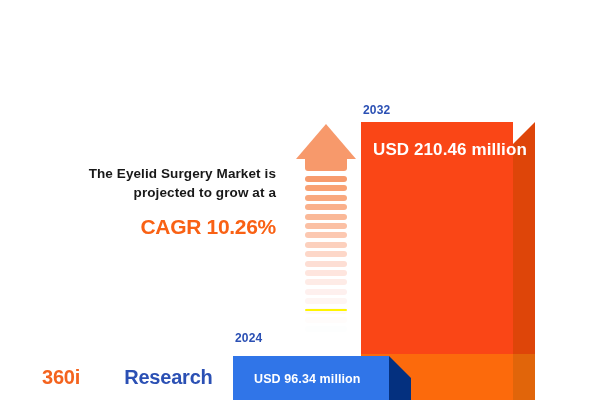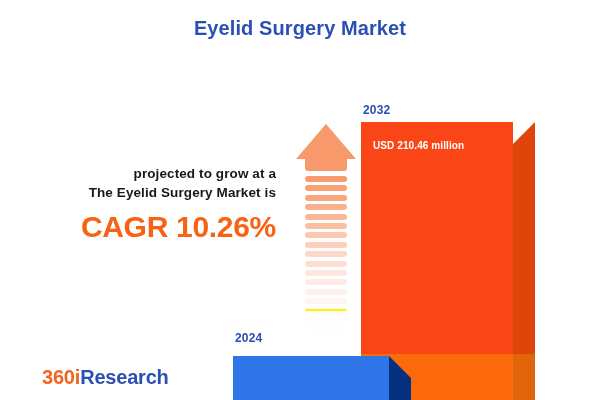--- a/index.html
+++ b/index.html
@@ -76,21 +76,21 @@
     left: 500px;
     top: 310px;
     width: 22px;
     height: 90px;
     background: #E1650A;
   }
   .bar-2032-value {
     position: absolute;
     left: 360px;
     top: 96px;
-    font-size: 10px;
+    font-size: 17px;
     font-weight: bold;
     color: #ffffff;
     letter-spacing: 0.1px;
     white-space: nowrap;
   }
   .label-2032 {
     position: absolute;
     left: 350px;
     top: 59px;
     font-size: 12px;
@@ -190,46 +190,45 @@
   }
   .statement-line {
     font-size: 13.5px;
     font-weight: bold;
     color: #181818;
     line-height: 19px;
     letter-spacing: 0.1px;
   }
   .cagr-value {
     margin-top: 8px;
-    font-size: 30px;
+    font-size: 21px;
     font-weight: bold;
     color: #F96114;
     letter-spacing: -0.3px;
     line-height: 34px;
   }
 
   
   .logo {
     position: absolute;
     left: 14px;
     top: 366px;
     font-size: 20px;
     font-weight: bold;
     letter-spacing: -0.2px;
     white-space: nowrap;
   }
   .logo-360i { color: #F4631E; margin-left: 28px; }
-  .logo-research { color: #2B50B4; }
+  .logo-research { color: #2B50B4; padding-left: 44px; }
 </style>
 </head>
 <body>
 
 <div id="canvas">
 
-  <div class="chart-title">Eyelid Surgery Market</div>
 
   <div class="bars-layer">
 
     <div class="label-2032">2032</div>
     <div class="bar-2032-top"></div>
     <div class="bar-2032-side-top"></div>
     <div class="bar-2032-bottom"></div>
     <div class="bar-2032-side-bottom"></div>
     <div class="bar-2032-value">USD 210.46 million</div>
 
@@ -254,26 +253,27 @@
           <div class="stripe" style="top: 131.6px; background: rgb(254, 249, 248);"></div>
           <div class="stripe" style="top: 133.1px; height: 2px; background: rgb(255, 245, 0);"></div>
           <div class="stripe" style="top: 141px; background: rgb(255, 252, 251);"></div>
           <div class="stripe" style="top: 150.4px; background: rgb(253, 254, 254);"></div>
         </div>
     </div>
 
     <div class="label-2024">2024</div>
     <div class="bar-2024-front"></div>
     <div class="bar-2024-side"></div>
+    <div class="bar-2024-value">USD 96.34 million</div>
 
   </div>
 
   <div class="statement">
+    <div class="statement-line">The Eyelid Surgery Market is</div>
     <div class="statement-line">projected to grow at a</div>
-    <div class="statement-line">The Eyelid Surgery Market is</div>
     <div class="cagr-value">CAGR 10.26%</div>
   </div>
 
   <div class="logo">
     <span class="logo-360i">360i</span><span class="logo-research">Research</span>
   </div>
 
 </div>
 
 </body></html>

